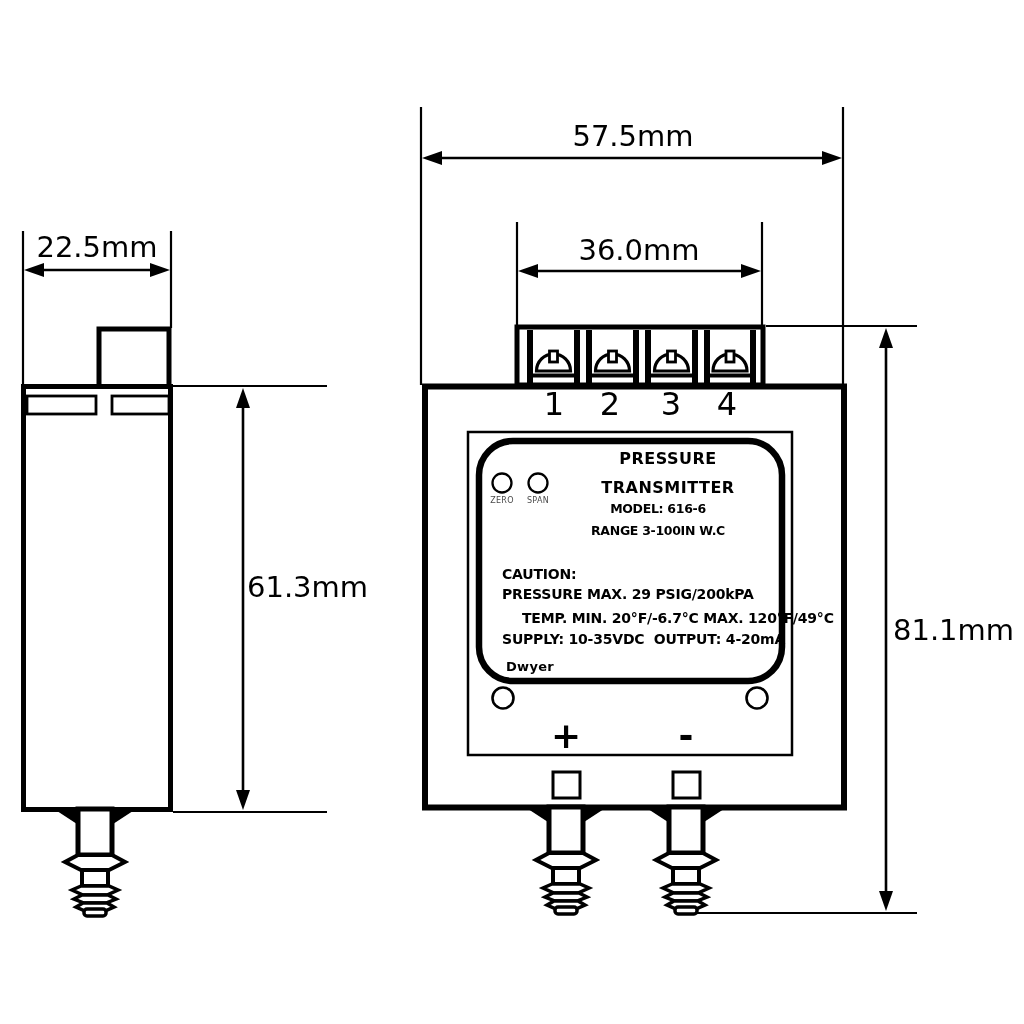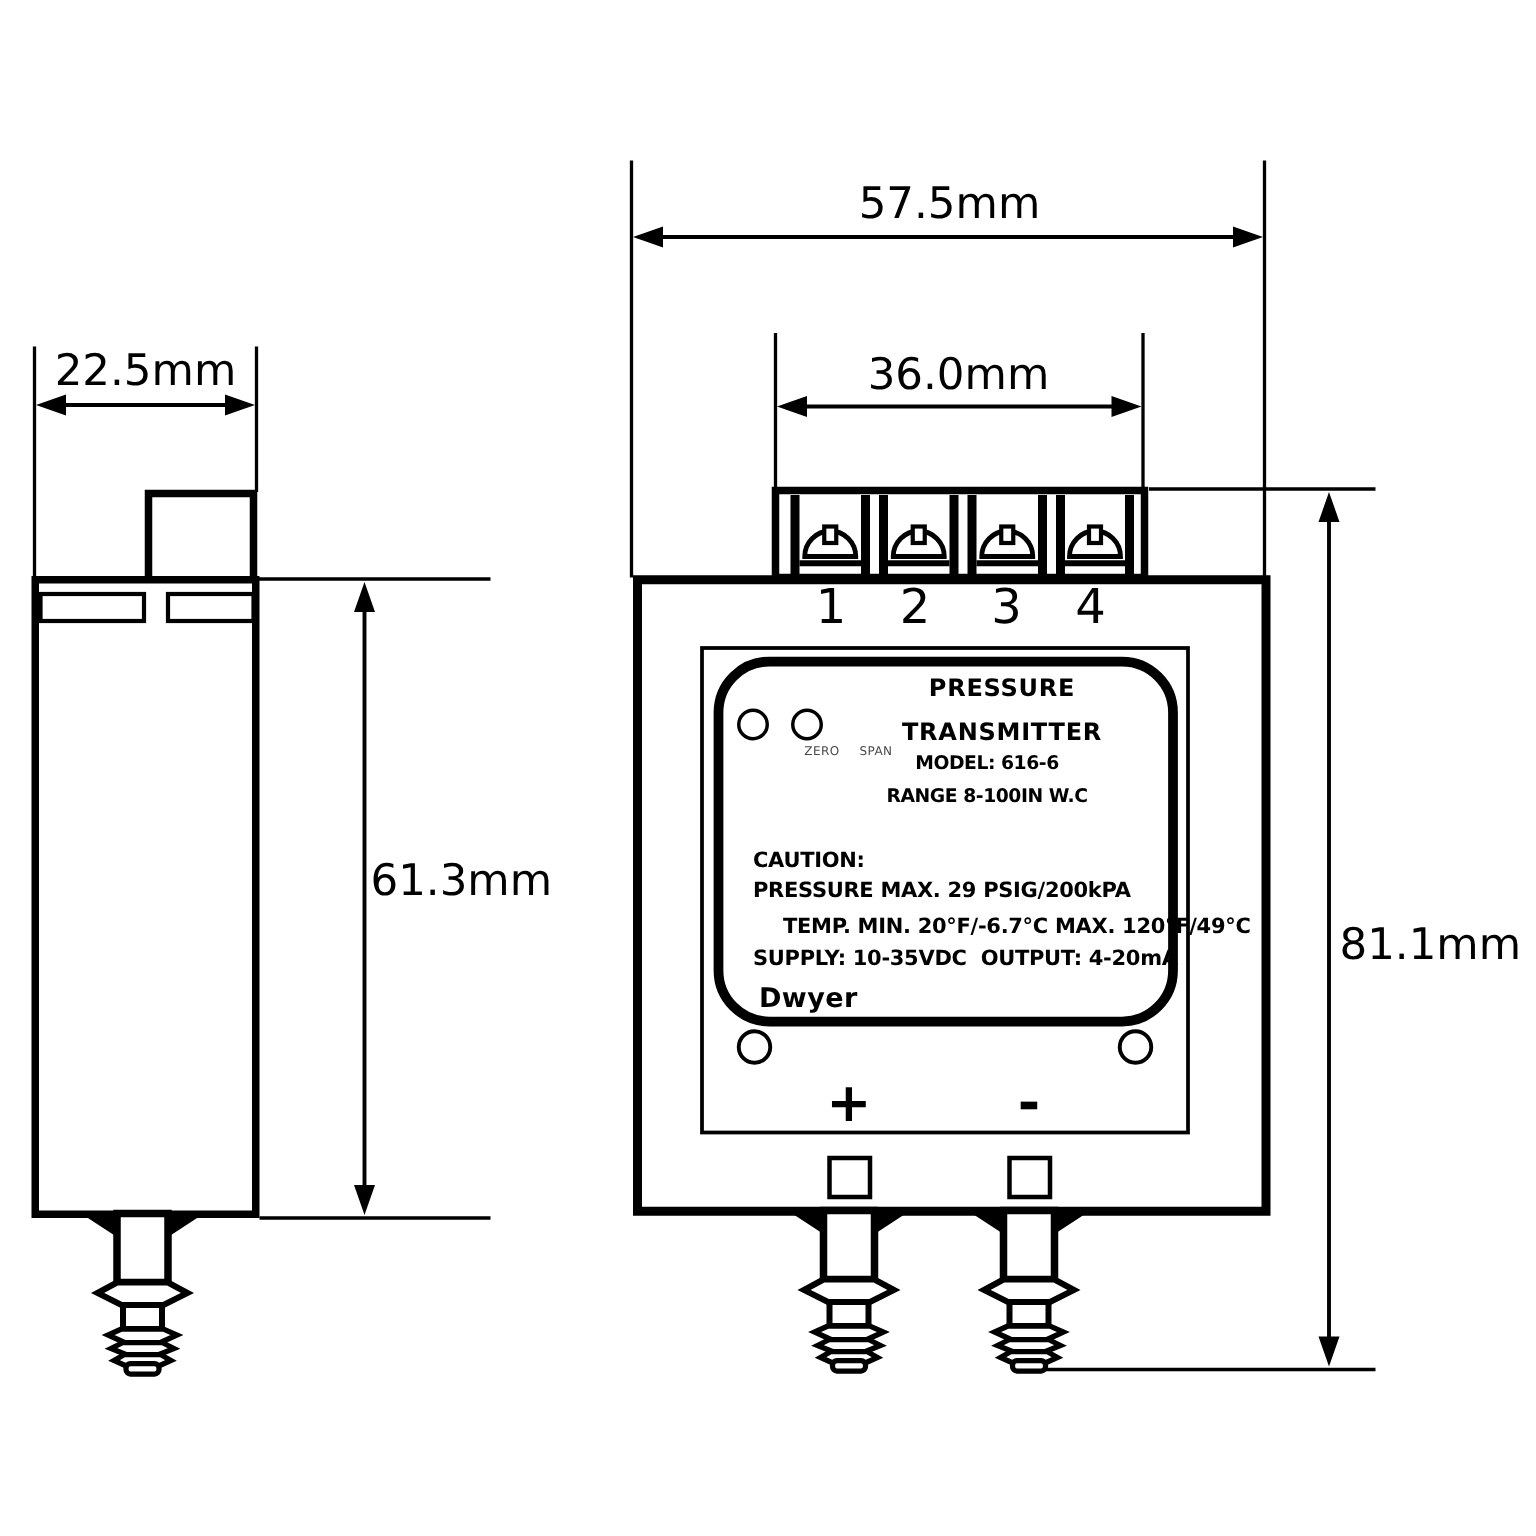--- a/index.html
+++ b/index.html
@@ -10,22 +10,22 @@
   }
   .stage svg { position:absolute; left:0; top:0; }
   .txt { position:absolute; white-space:pre; line-height:1; }
   .c { transform:translate(-50%,-50%); }
   .l { transform:translate(0,-50%); }
   .dim { font-size:29px;text-align:right; }
   .num { font-size:32px; }
   .title { font-size:16px; letter-spacing:0.5px;font-weight:bold; }
   .spec { font-size:12.5px; font-weight:bold; letter-spacing:-0.3px;text-align:right; }
   .caution { font-size:14px; font-weight:bold; letter-spacing:-0.2px; }
-  .brand { font-size:18px; font-weight:bold; letter-spacing:0.3px; }
-  .adj { font-size:8px; color:#4a4a4a; letter-spacing:0.3px;margin-left:46px; }
+  .brand { font-size:13px; font-weight:bold; letter-spacing:0.3px; }
+  .adj { font-size:8px; color:#4a4a4a; letter-spacing:0.3px; }
   .sign { font-size:36px; font-weight:bold; }
 </style>
 </head>
 <body>
 
 <div class="stage">
 
   <svg width="1024" height="1024" viewBox="0 0 1024 1024" aria-hidden="true">
     <defs>
 
@@ -137,21 +137,21 @@
   <div class="txt dim l" style="left:893px; top:630px;">81.1mm</div>
 
   <div class="txt num c" style="left:554px; top:404px;">1</div>
   <div class="txt num c" style="left:610px; top:404px;">2</div>
   <div class="txt num c" style="left:671px; top:404px;">3</div>
   <div class="txt num c" style="left:727px; top:404px;">4</div>
 
   <div class="txt title c" style="left:668px; top:459px;">PRESSURE</div>
   <div class="txt title c" style="left:668px; top:488px;">TRANSMITTER</div>
   <div class="txt spec c" style="left:658px; top:509px;">MODEL: 616-6</div>
-  <div class="txt spec c" style="left:658px; top:531px;">RANGE 8-100IN W.C</div>
+  <div class="txt spec c" style="left:658px; top:531px;">RANGE 3-100IN W.C</div>
 
   <div class="txt caution l" style="left:502px; top:574px;">CAUTION:</div>
   <div class="txt caution l" style="left:502px; top:594px;">PRESSURE MAX. 29 PSIG/200kPA</div>
   <div class="txt caution l" style="left:502px; top:618px;margin-left:20px;">TEMP. MIN. 20°F/-6.7°C MAX. 120°F/49°C</div>
   <div class="txt caution l" style="left:502px; top:639px;">SUPPLY: 10-35VDC  OUTPUT: 4-20mA</div>
 
   <div class="txt brand l" style="left:506px; top:666px;">Dwyer</div>
 
   <div class="txt adj c" style="left:502px; top:501px;">ZERO</div>
   <div class="txt adj c" style="left:538px; top:501px;">SPAN</div>

